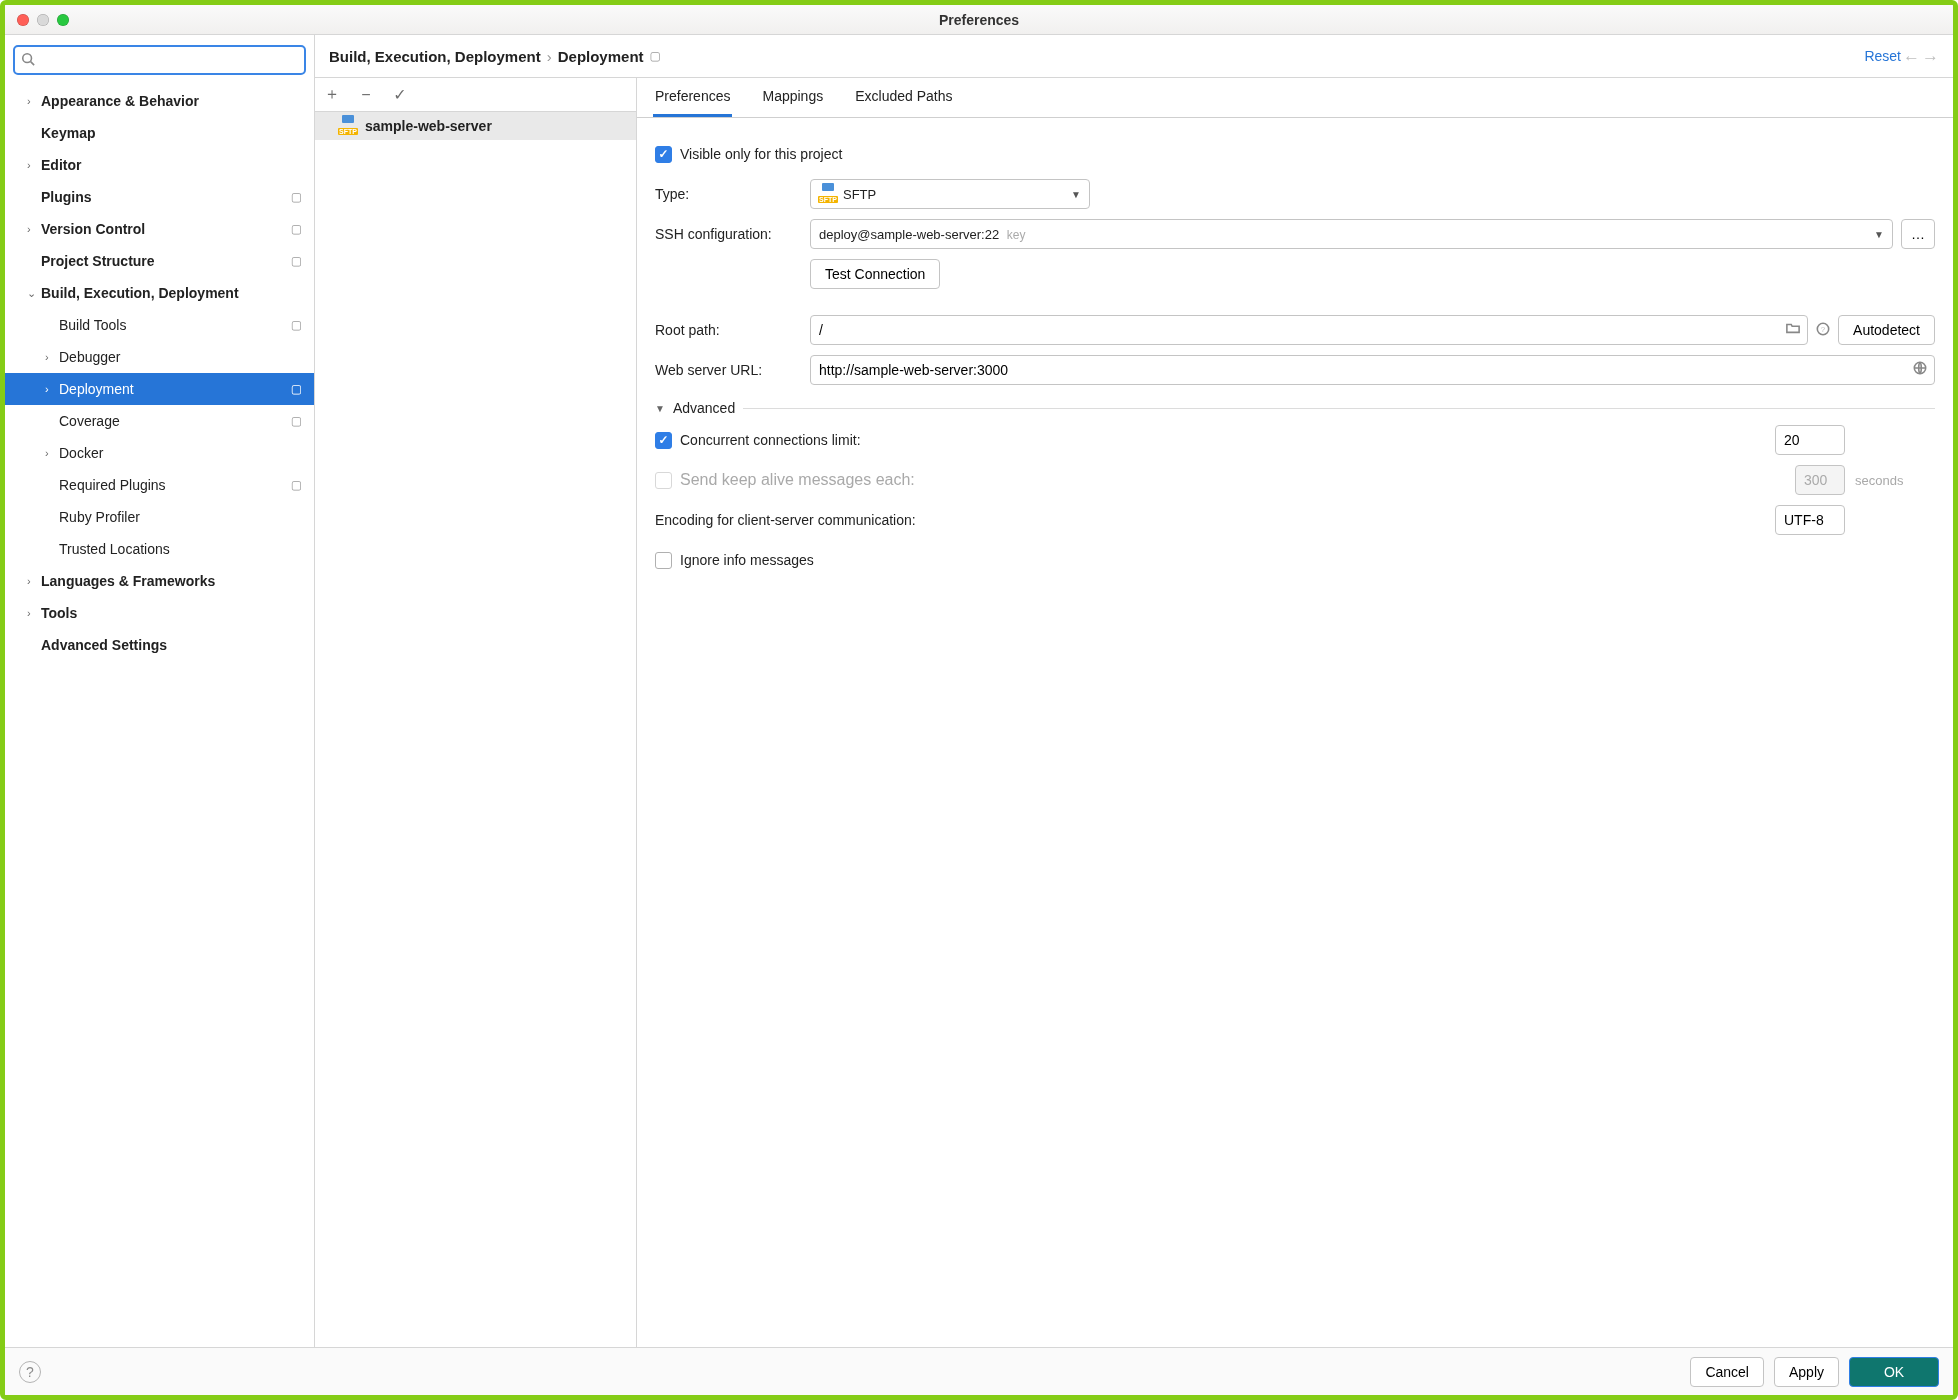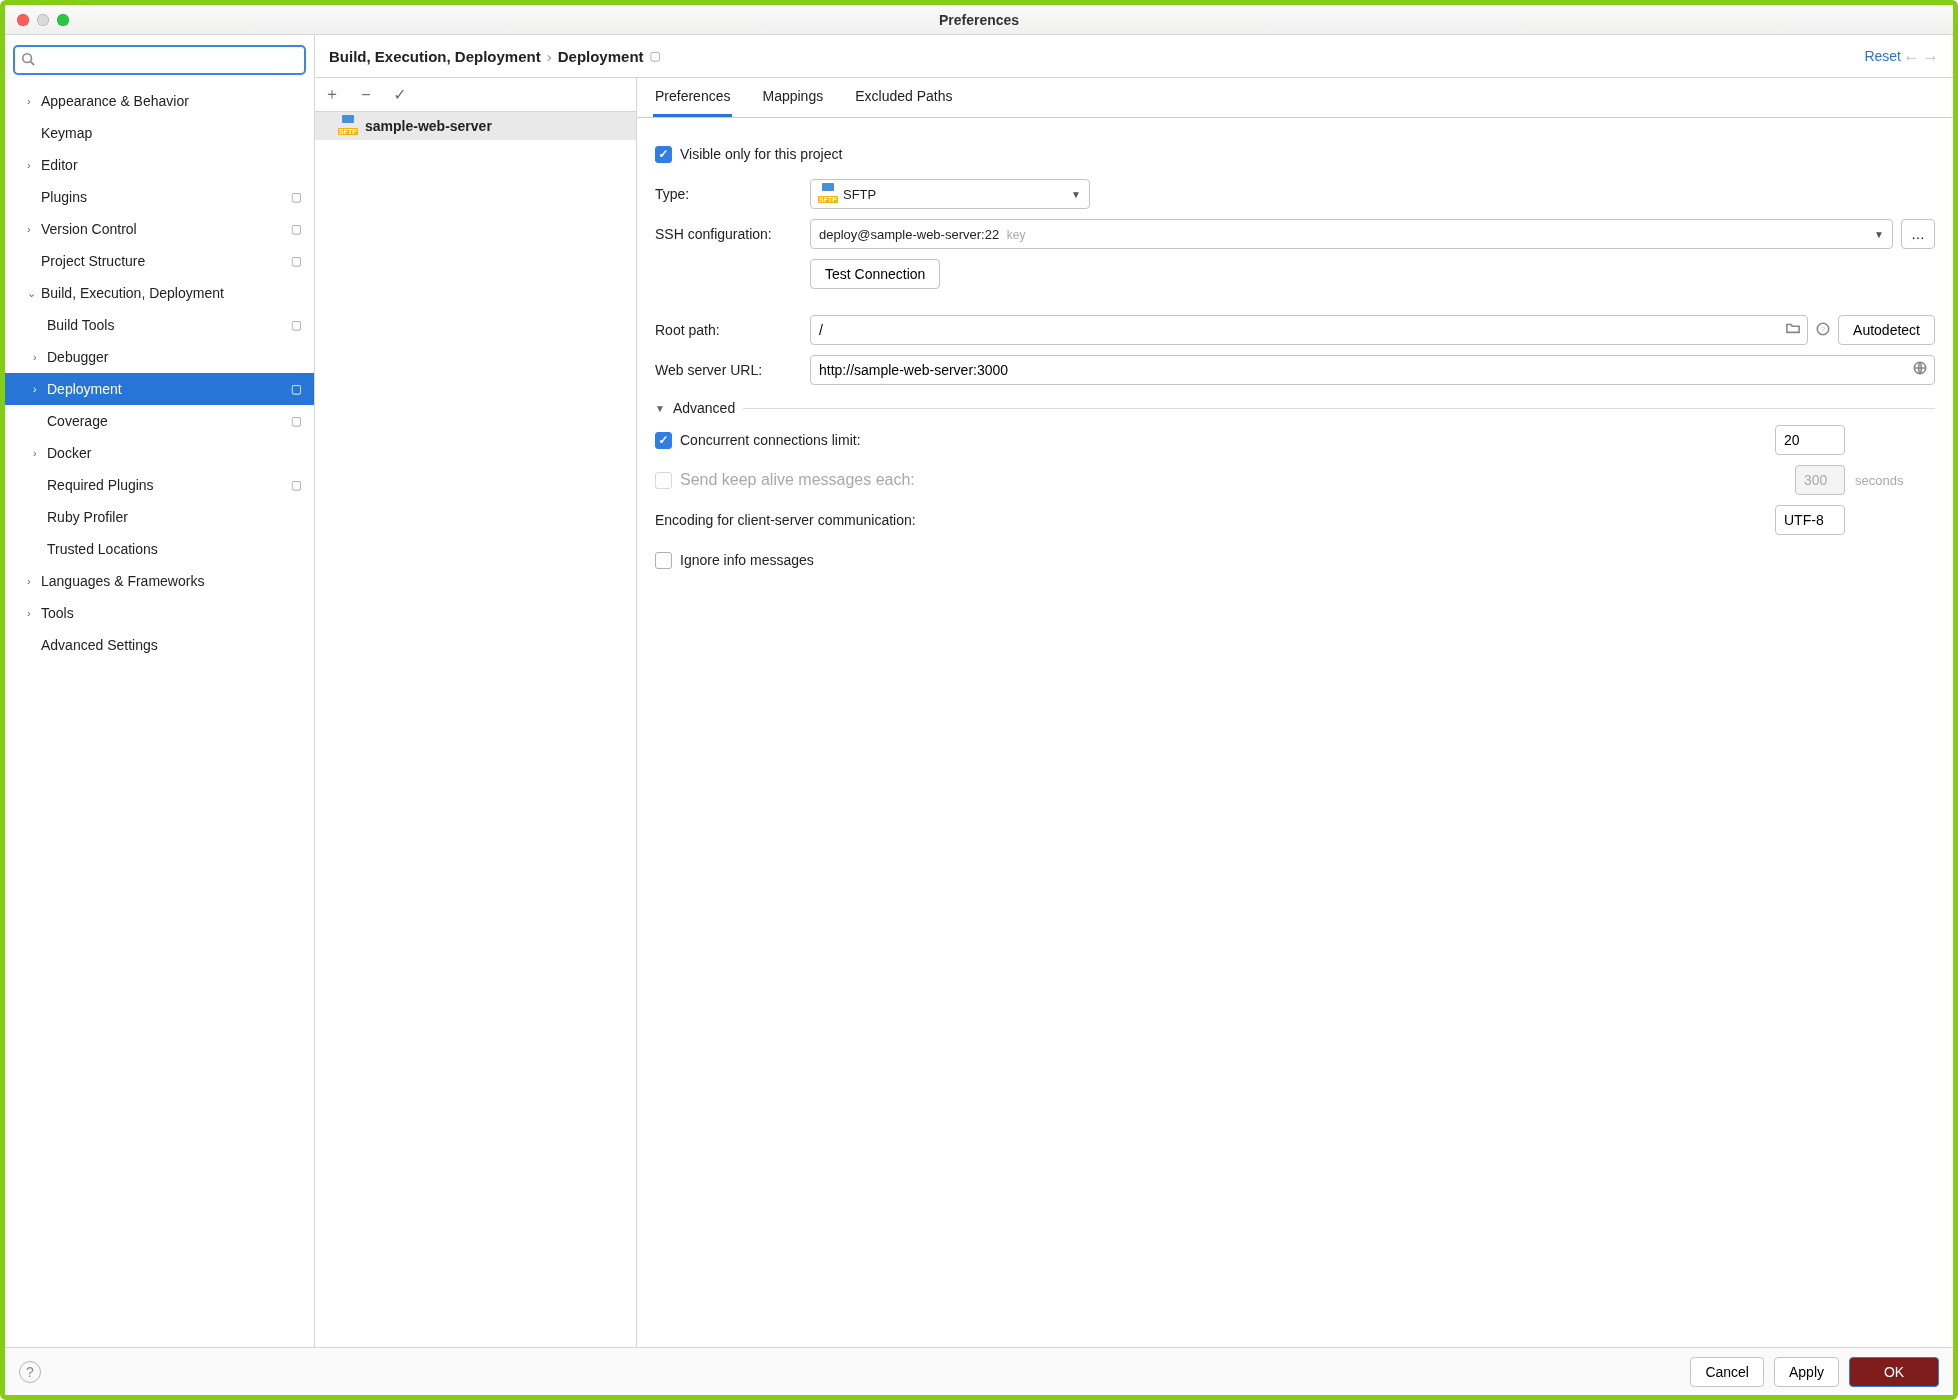--- a/index.html
+++ b/index.html
@@ -79,25 +79,25 @@
     padding-left: 22px;
     cursor: pointer;
     position: relative;
   }
   .node .arrow {
     width: 14px; color:#6a6a6a; font-size:11px;
     text-align:left;
   }
   .node .arrow.none { visibility:hidden; }
   .node .label { flex:1; white-space:nowrap; }
-  .node.bold .label { font-weight:400; }
+  .node.bold .label { font-weight:700; }
   .node .proj-icon {
     position:absolute; right:12px; color:#9a9a9a; font-size:12px;
   }
-  .node.depth1 { padding-left: 28px; }
+  .node.depth1 { padding-left: 40px; }
   .node.selected {
     background:#2675d7; color:#fff;
   }
   .node.selected .arrow, .node.selected .proj-icon { color:#fff; }
 
   
   .mid {
     width: 322px;
     border-right: 1px solid #d6d6d6;
     display:flex; flex-direction:column;
@@ -196,21 +196,21 @@
     outline:none;
   }
   .input.disabled { background:#f4f4f4; color:#aaa; }
 
   .btn {
     border:1px solid #c4c4c4; border-radius:4px;
     height:30px; padding:0 14px; background:#fff;
     font-size:14px; cursor:pointer;
     display:inline-flex; align-items:center;
   }
-  .btn.primary { background:#7f1d1d; border-color:#2f7ee6; color:#fff; }
+  .btn.primary { background:#0f766e; border-color:#2f7ee6; color:#fff; }
 
   .section-title {
     display:flex; align-items:center; gap:8px; margin-top:14px;
     margin-bottom:4px;
   }
   .section-title .tri { font-size:10px; color:#666; }
   .section-title .txt { font-size:14px; }
   .section-title .line { flex:1; border-top:1px solid #dcdcdc; }
 
   .footer {

